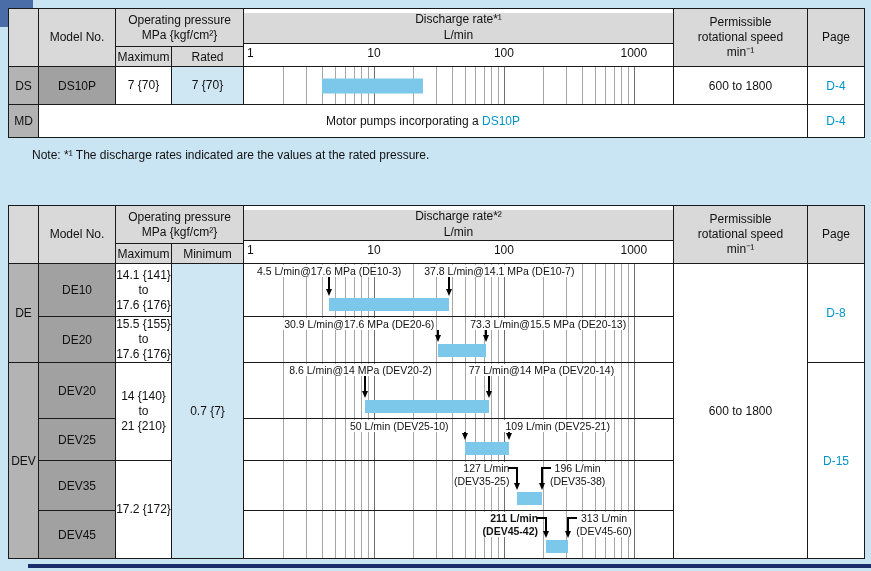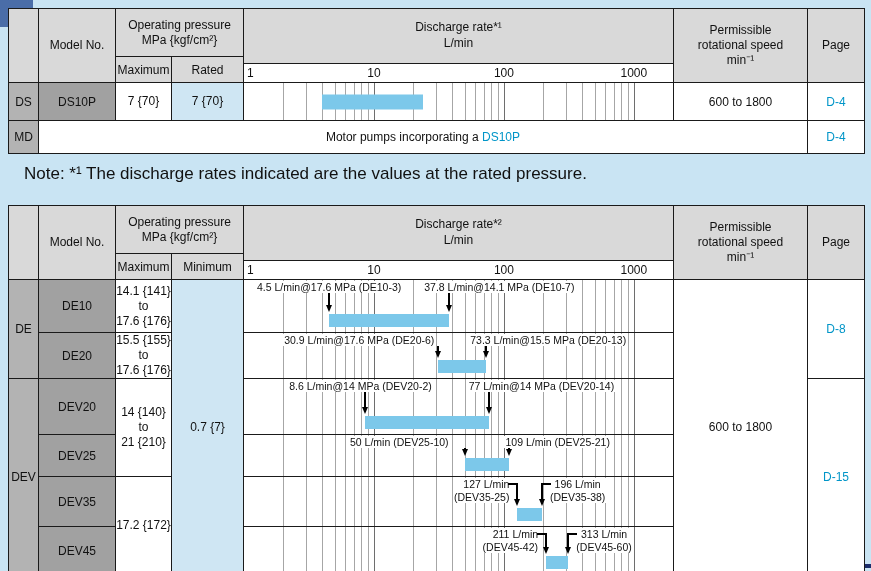--- a/index.html
+++ b/index.html
@@ -24,36 +24,36 @@
   .pre { white-space:pre-line; }
   .series-cell { background:#b3b3b3; font-size:13px; }
   .model-cell { background:#a1a1a1; font-size:12px; }
   .pval { font-size:10.5px; line-height:1.25; white-space:pre-line; }
   .bluebg { background:#cfe6f3; }
   .speed-cell { font-size:12px; }
   .page-link { color:#0095c8; cursor:pointer; }
   .mdtext { text-align:left; padding-left:10px; font-size:12.5px; }
 
   .dr-cell { padding:0; vertical-align:top; }
-  .dr-head { height:54px; display:flex; flex-direction:column; justify-content:center; background:#d9d9d9; font-size:12px; line-height:1.3; }
+  .dr-head { height:30px; display:flex; flex-direction:column; justify-content:center; background:#d9d9d9; font-size:12px; line-height:1.3; }
   .axis-strip { position:relative; height:19px; background:#fff; border-top:1px solid #1a1a1a; }
   .axis-strip span { position:absolute; top:2px; font-size:12px; transform:translateX(-50%); }
 
   .chart-cell { position:relative; }
   .cwrap { position:absolute; inset:0; overflow:hidden; }
   .gl { position:absolute; top:0; bottom:0; width:1px; background:#a6a6a6; }
   .gl.maj { background:#6e6e6e; }
   .bar { position:absolute; height:13px; background:#7cc8ea; }
   .ann { position:absolute; top:1px; font-size:10.5px; white-space:nowrap; background:#fff; padding:0 1px; line-height:1.15; }
   .ann2 { position:absolute; top:1px; font-size:10.5px; line-height:1.2; background:#fff; padding:0 1px; white-space:nowrap; }
   .varr { position:absolute; width:0; border-left:2px solid #000; }
   .varr::after { content:""; position:absolute; left:-4px; bottom:-7px; border:3px solid transparent; border-top:7px solid #000; }
   .hseg { position:absolute; height:0; border-top:2px solid #000; }
 
-  .note { position:absolute; left:24px; top:147px; font-size:17px; line-height:1.35; z-index:1;margin-top:16px; }
+  .note { position:absolute; left:32px; top:147px; font-size:12px; line-height:1.35; z-index:1; }
   .note .l2 { padding-left:36px; }
 </style>
 </head>
 <body>
 
 <div class="corner-tab"></div>
 
 <table class="tbl" id="t1">
   <colgroup>
     <col style="width:30px">
@@ -429,21 +429,21 @@
             <i class="gl" style="left: 69.7064%;"></i>
             <i class="gl" style="left: 75.0409%;"></i>
             <i class="gl" style="left: 78.8257%;"></i>
             <i class="gl" style="left: 81.7615%;"></i>
             <i class="gl" style="left: 84.1601%;"></i>
             <i class="gl" style="left: 86.1882%;"></i>
             <i class="gl" style="left: 87.945%;"></i>
             <i class="gl" style="left: 89.4946%;"></i>
             <i class="gl maj" style="left: 90.8807%;"></i>
             <div class="bar" style="left: 70.4108%; width: 5.18813%; bottom: 5px;"></div>
-            <div class="ann2" style="right: calc(29.5892% + 7px); text-align: right;">
+            <div class="ann2" style="right: calc(29.5892% + 7px); text-align: right; font-weight: bold;">
               <div>211 L/min</div>
               <div>(DEV45-42)</div>
             </div>
             <div class="hseg" style="top: 6px; width: 9px; left: calc(70.4108% - 9px);"></div>
             <div class="varr" style="left: calc(70.4108% - 1px); top: 6px; bottom: 24px;"></div>
             <div class="ann2" style="left: calc(75.599% + 7px);">
               <div>313 L/min</div>
               <div>(DEV45-60)</div>
             </div>
             <div class="hseg" style="top: 6px; width: 9px; left: 75.599%;"></div>

